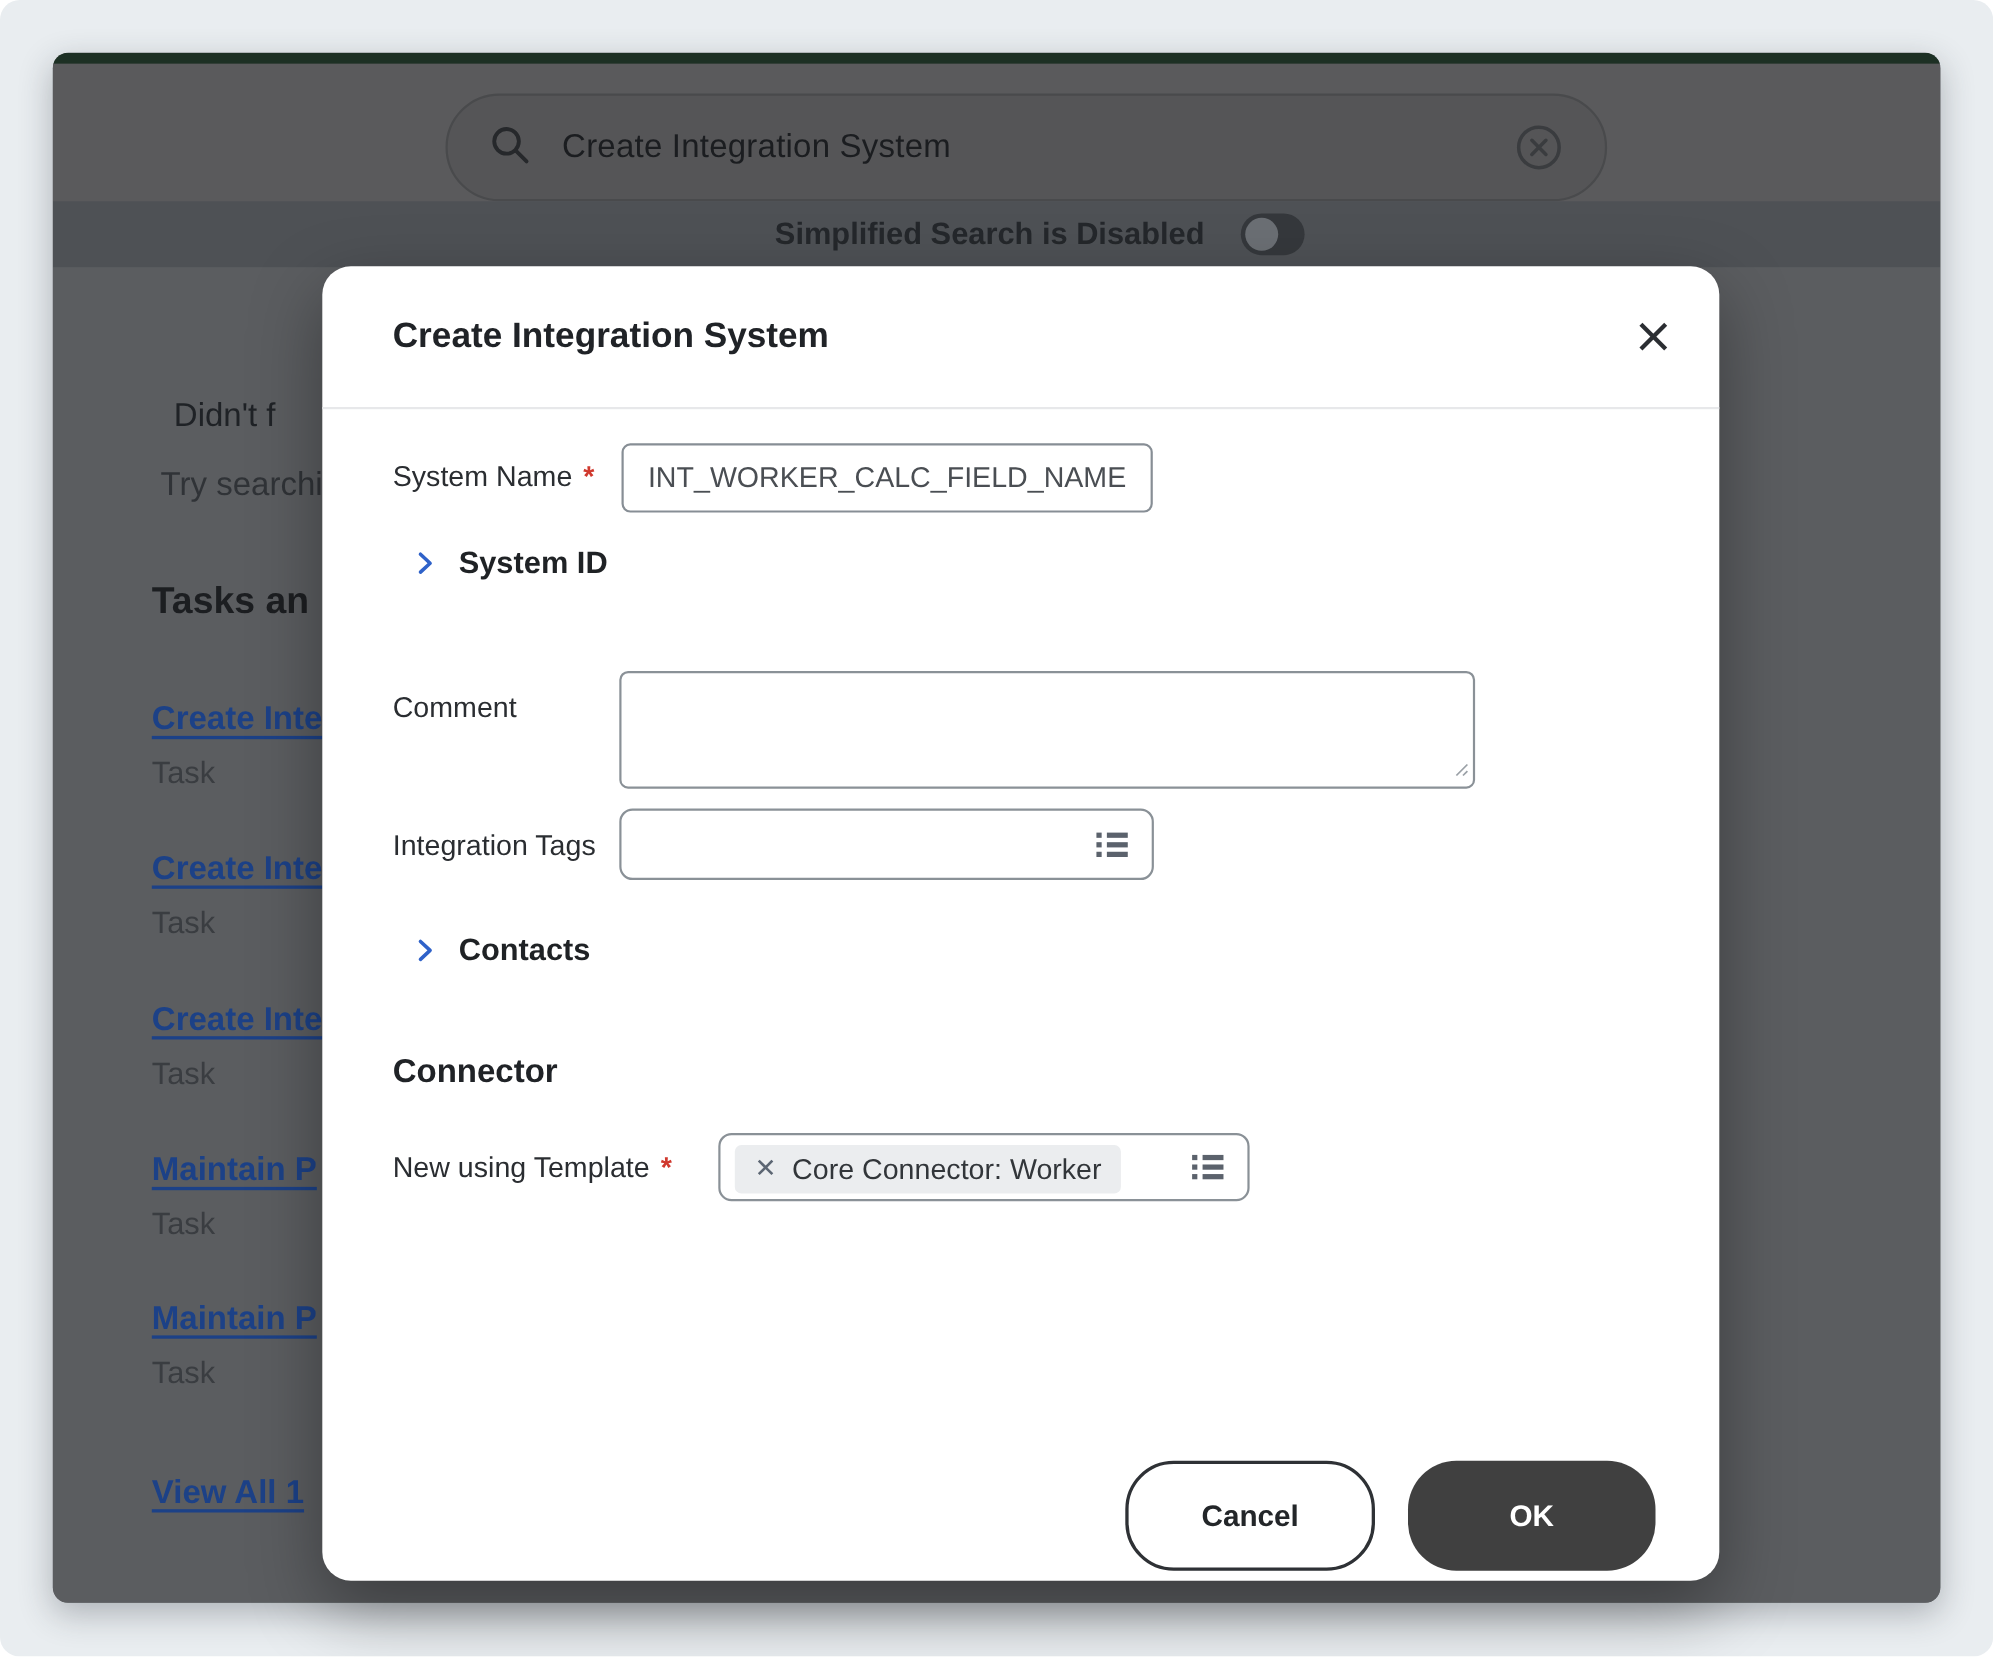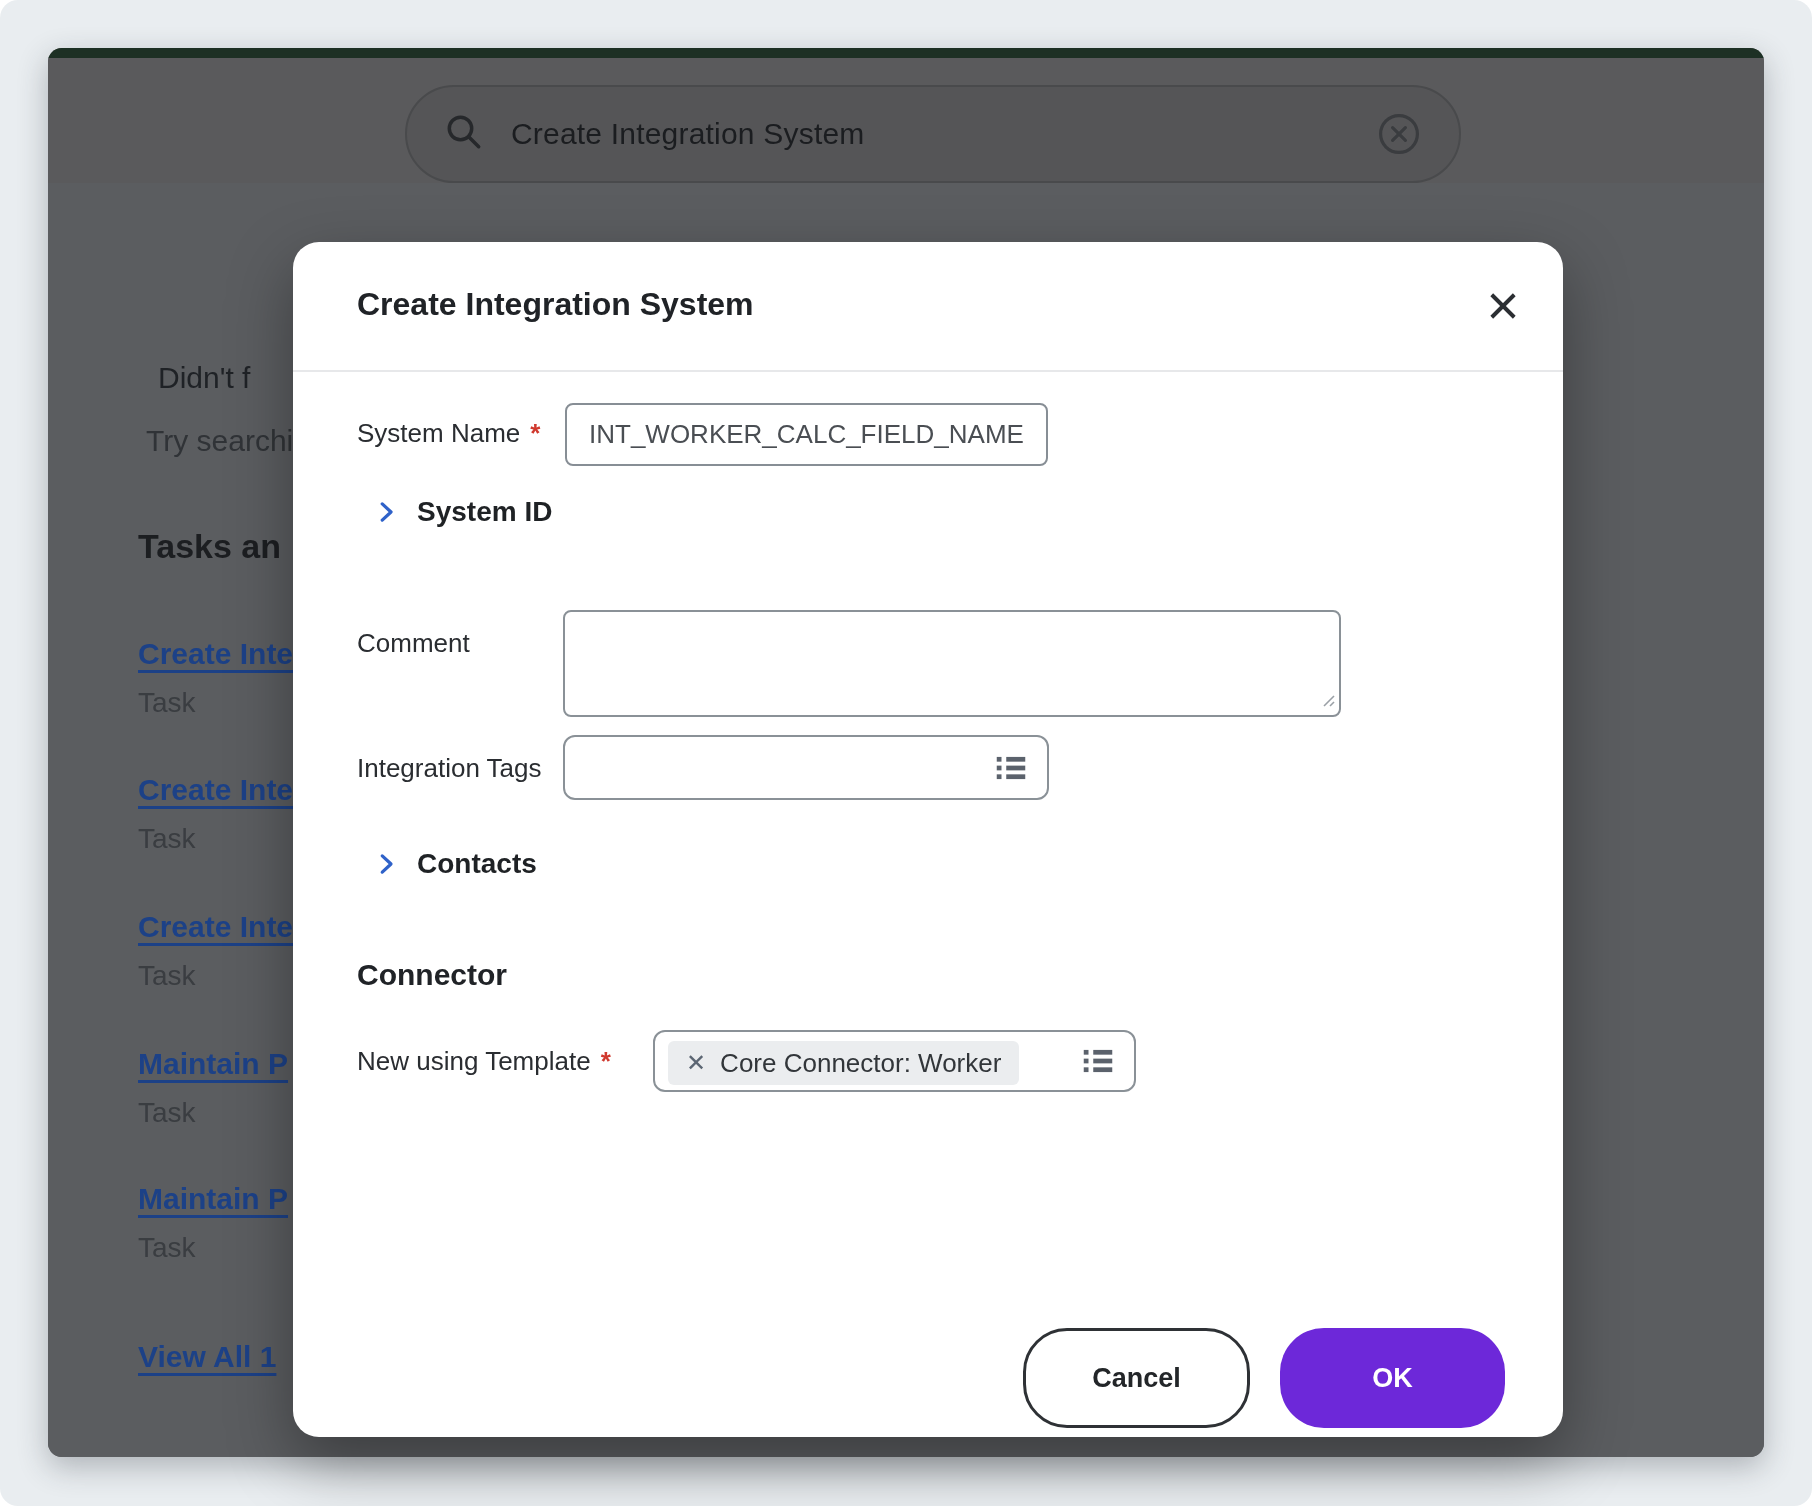--- a/index.html
+++ b/index.html
@@ -96,21 +96,21 @@
   .chip {
     position:absolute; left:13px; top:9px; height:44px; border-radius:6px; background:#ebedef;
     display:flex; align-items:center; padding:0 18px;
   }
   .chip .chip-x { font-size:24px; color:#5c6673; margin-right:14px; cursor:pointer; line-height:1; }
   .chip .chip-text { font-size:26px; color:#32363a; white-space:nowrap; }
 
   .btn { position:absolute; height:100px; border-radius:44px; font-family:"Liberation Sans", sans-serif;
     font-size:27px; font-weight:700; cursor:pointer; display:flex; align-items:center; justify-content:center; }
   .btn-cancel { left:730px; top:1086px; width:227px; background:#ffffff; border:3px solid #2e3135; color:#232629; }
-  .btn-ok     { left:987px; top:1086px; width:225px; background:#6d28d9; border:none; color:#ffffff; }
+  .btn-ok     { left:987px; top:1086px; width:225px; background:#404040; border:none; color:#ffffff; }
 </style>
 </head>
 <body>
 
 <div class="page">
   <div class="window">
 
     <div class="green-strip"></div>
 
     <div class="header-bar">
@@ -125,20 +125,26 @@
         <button class="clear-btn">
           <svg width="48" height="48" viewBox="0 0 24 24" fill="none">
             <circle cx="12" cy="12" r="9.2" stroke="#3a3c3f" stroke-width="1.6"></circle>
             <line x1="8.8" y1="8.8" x2="15.2" y2="15.2" stroke="#3a3c3f" stroke-width="1.6" stroke-linecap="round"></line>
             <line x1="15.2" y1="8.8" x2="8.8" y2="15.2" stroke="#3a3c3f" stroke-width="1.6" stroke-linecap="round"></line>
           </svg>
         </button>
       </div>
     </div>
 
+    <div class="toggle-bar">
+      <div class="toggle-label">Simplified Search is Disabled</div>
+      <div class="toggle">
+        <div class="knob"></div>
+      </div>
+    </div>
 
     <div class="content">
 
       <div class="bg-heading">Tasks an</div>
 
       <div class="result" style="top:394px">
         <span class="rtitle">Create Inte</span>
         <span class="rtype">Task</span>
       </div>
       <div class="result" style="top:530px">

